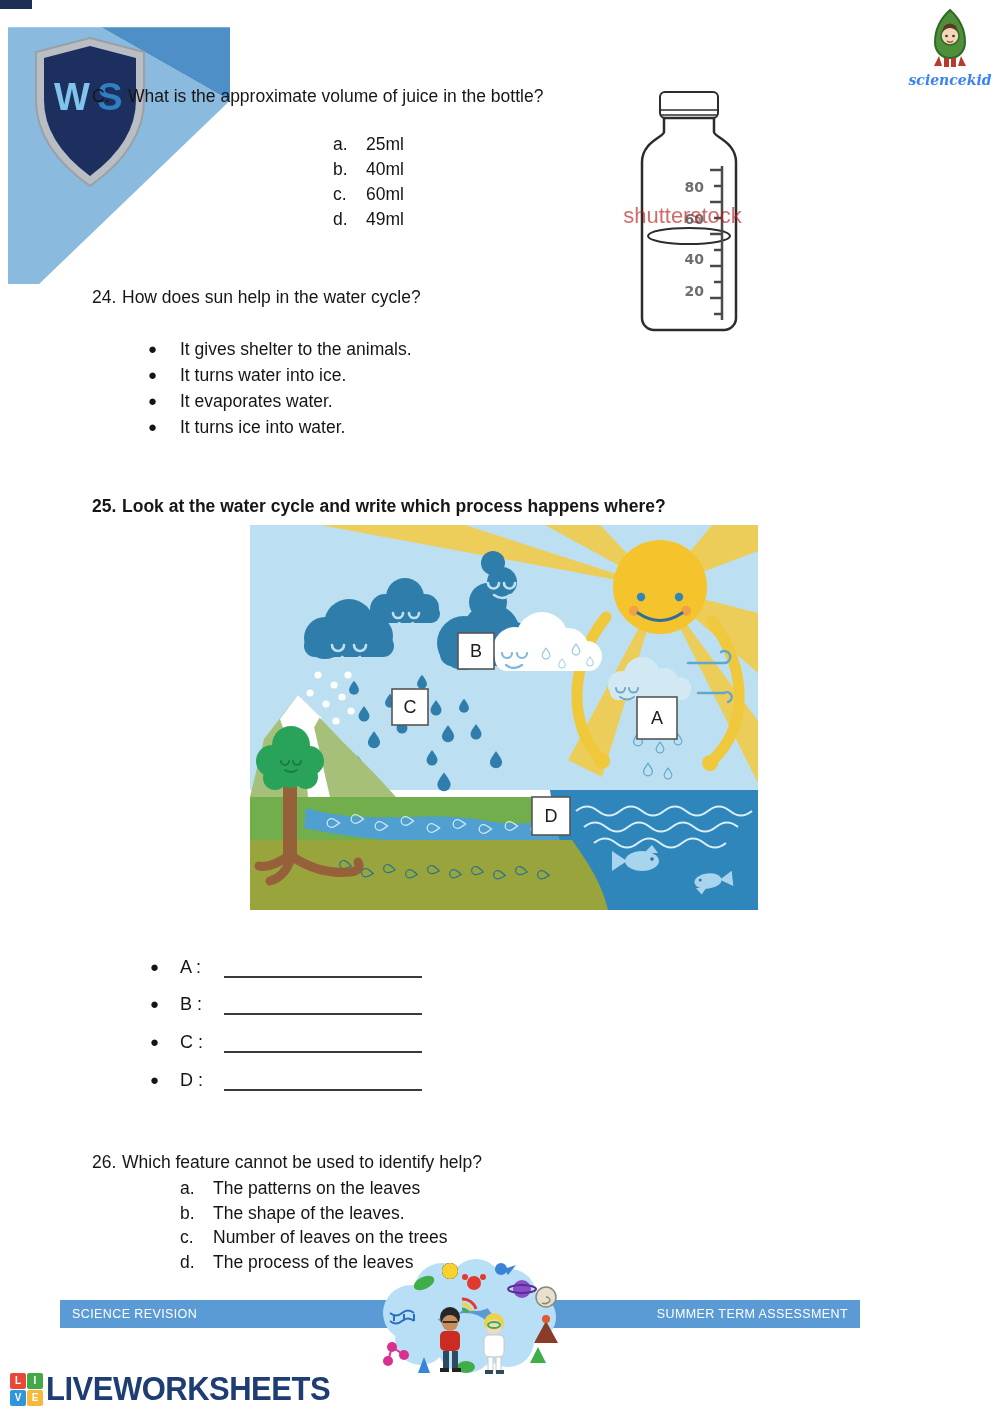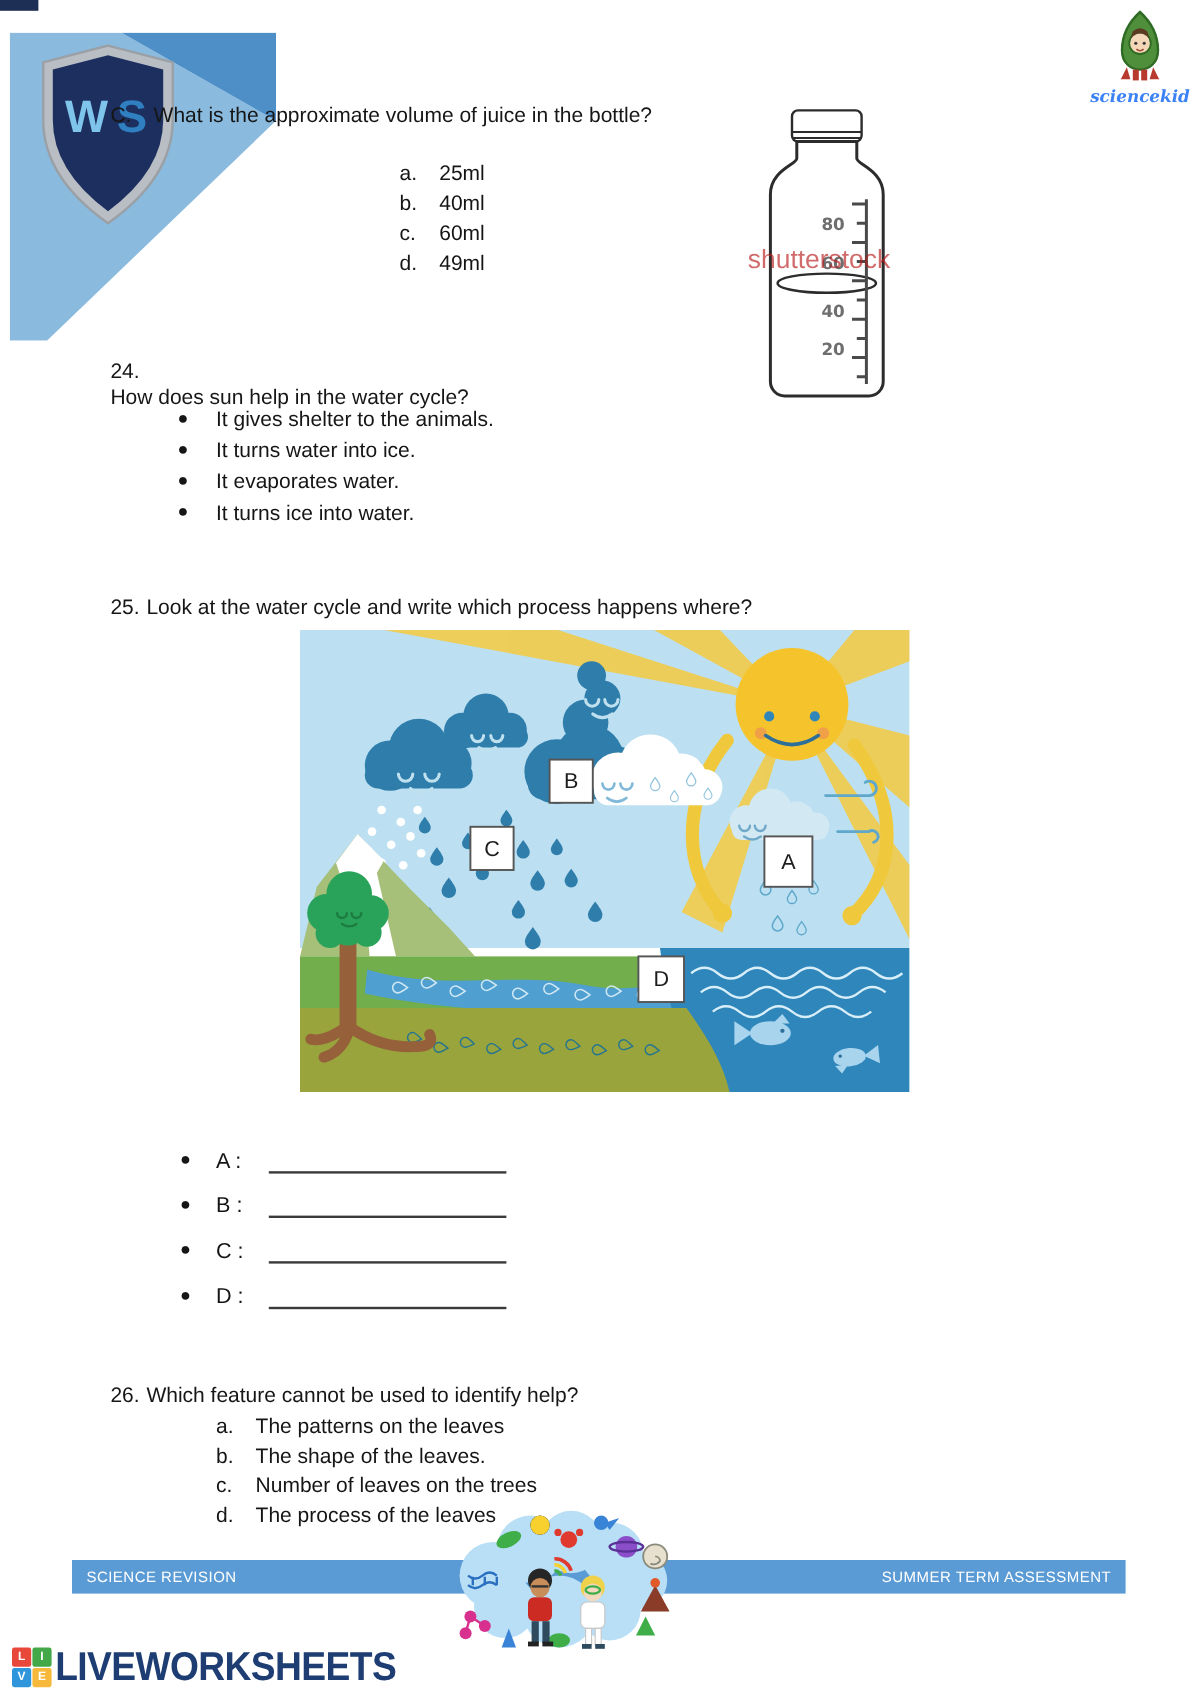--- a/index.html
+++ b/index.html
@@ -38,21 +38,21 @@
   
   .watercycle{position:absolute;left:250px;top:525px;width:508px;height:385px;}
 
   
   .answer-row{position:absolute;display:flex;align-items:flex-end;font-size:18px;line-height:22px;}
   .answer-bullet{flex:0 0 30px;font-size:15px;align-self:flex-start;}
   .answer-label{flex:0 0 44px;align-self:flex-start;}
   .answer-line{width:198px;height:20px;border-bottom:2px solid #3a3a3a;}
 
   
-  .footer-bar{position:absolute;left:60px;top:1300px;width:878px;height:28px;background:#5b9bd5;
+  .footer-bar{position:absolute;left:60px;top:1300px;width:800px;height:28px;background:#5b9bd5;
         display:flex;align-items:center;justify-content:space-between;padding:0 12px;box-sizing:border-box;gap:12px;}
   .footer-text{color:#ffffff;font-size:12.5px;letter-spacing:.4px;}
   .footer-cloud{position:absolute;left:366px;top:1255px;width:204px;height:125px;z-index:3;}
   .brand{position:absolute;left:10px;top:1371px;display:flex;align-items:center;}
   .brand-grid{display:grid;grid-template-columns:16px 16px;grid-auto-rows:16px;gap:1px;margin-right:3px;}
   .brand-sq{display:flex;align-items:center;justify-content:center;color:#fff;
         font-size:10px;font-weight:bold;border-radius:2px;}
   .sq-l{background:#e8483a;} .sq-i{background:#43a847;} .sq-v{background:#2f96dc;} .sq-e{background:#f6b93c;}
   .brand-word{font-size:31px;font-weight:bold;color:#1d3d73;letter-spacing:-0.5px;transform:scaleY(1.08);}
 </style>
@@ -138,42 +138,42 @@
       <g font-family="DejaVu Sans,sans-serif" font-size="14" font-weight="bold" fill="#6e6e6e" text-anchor="end">
         <text x="76" y="104">80</text>
         <text x="76" y="136">60</text>
         <text x="76" y="176">40</text>
         <text x="76" y="208">20</text>
       </g>
     </svg>
   </div>
   <div class="watermark">shutterstock</div>
 
-  <div class="q-line" style="left:92px;top:298px;flex-direction:column;">
+  <div class="q-line" style="left:92px;top:286px;">
     <span class="q-num" style="width:30px;">24.</span>
     <span>How does sun help in the water cycle?</span>
   </div>
   <div class="bullet-row" style="left:148px;top:338px;">
     <span class="bullet-dot">●</span>
     <span>It gives shelter to the animals.</span>
   </div>
   <div class="bullet-row" style="left:148px;top:364px;">
     <span class="bullet-dot">●</span>
     <span>It turns water into ice.</span>
   </div>
   <div class="bullet-row" style="left:148px;top:390px;">
     <span class="bullet-dot">●</span>
     <span>It evaporates water.</span>
   </div>
   <div class="bullet-row" style="left:148px;top:416px;">
     <span class="bullet-dot">●</span>
     <span>It turns ice into water.</span>
   </div>
 
-  <div class="q-line" style="left:92px;top:495px;">
+  <div class="q-line" style="left:92px;top:495px;font-weight:bold;">
     <span class="q-num" style="width:30px;">25.</span>
     <span>Look at the water cycle and write which process happens where?</span>
   </div>
 
   <div class="watercycle">
     <svg width="508" height="385" viewBox="0 0 508 385">
       <defs>
         <path id="drop" d="M0,-7 C3,-3 5.5,0.5 5.5,3 a5.5,5.5 0 1 1 -11,0 C-5.5,0.5 -3,-3 0,-7 Z"></path>
       </defs>
 

